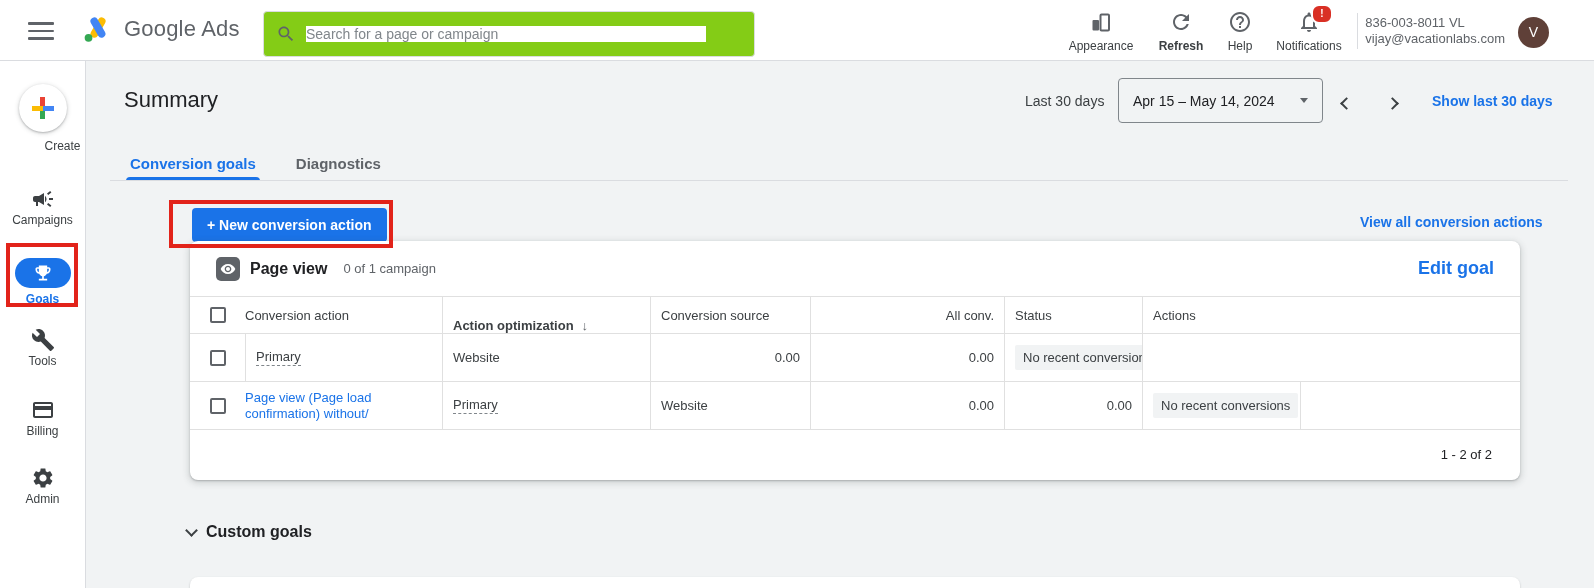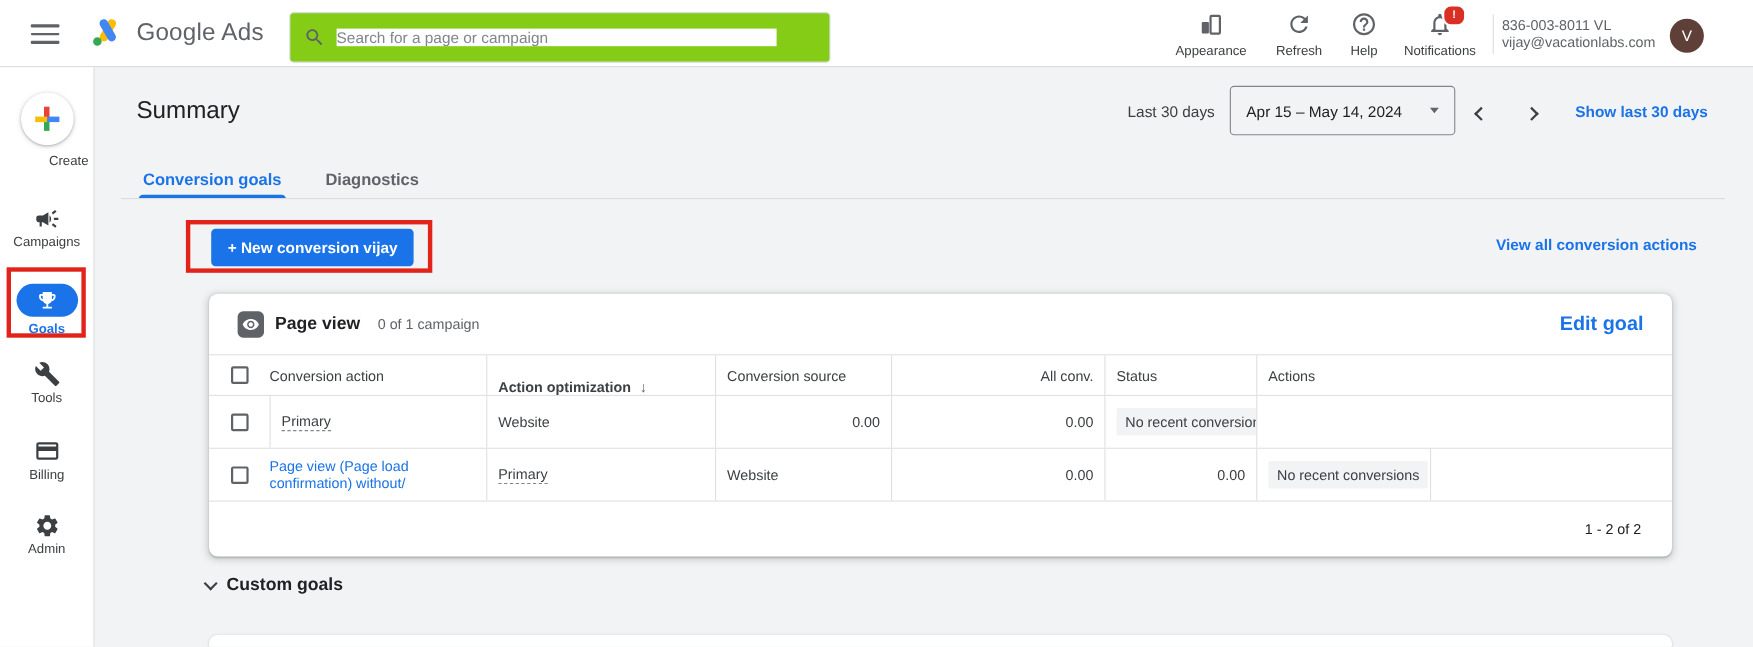--- a/index.html
+++ b/index.html
@@ -74,21 +74,21 @@
   .tab.active::after { content:""; position:absolute; left:0; right:0; bottom:0; height:4px;
                        background:#1a73e8; border-radius:4px 4px 0 0; }
   .tabs-divider { position:absolute; left:24px; right:26px; top:119px; height:1px; background:#dadce0; }
 
   .new-action-btn { position:absolute; left:106px; top:147px; height:34px; padding:0 15px; background:#1a73e8;
                     color:#fff; font-size:14px; font-weight:bold; border:none; border-radius:4px; cursor:pointer;
                     font-family:"Liberation Sans",sans-serif; }
   .view-all { position:absolute; left:1274px; top:153px; font-size:14px; font-weight:bold; color:#1a73e8; text-decoration:none; }
 
   
-  .card { position:absolute; left:104px; top:206px; width:1330px; height:239px; background:#fff; border-radius:8px;
+  .card { position:absolute; left:104px; top:180px; width:1330px; height:239px; background:#fff; border-radius:8px;
           box-shadow:0 1px 2px rgba(60,64,67,.3),0 2px 6px 2px rgba(60,64,67,.15); }
   .card-head { height:55px; display:flex; align-items:center; padding:0 26px; }
   .goal-icon { width:24px; height:24px; border-radius:5px; background:#5f6368; display:flex; align-items:center;
                justify-content:center; margin-right:10px; }
   .goal-title { font-size:16px; font-weight:bold; color:#202124; }
   .goal-sub { font-size:13px; color:#5f6368; margin-left:16px; }
   .edit-goal { margin-left:auto; font-size:18px; font-weight:bold; color:#1a73e8; text-decoration:none;text-align:right; }
 
   .tbl-row { display:grid; grid-template-columns:55px 197px 208px 160px 194px 138px 158px auto; }
   .tbl-head { height:38px; border-top:1px solid #e0e0e0; border-bottom:1px solid #e0e0e0; font-size:13px; color:#3c4043; }
@@ -148,21 +148,21 @@
   <button class="tb-item" style="left:1063px; width:76px;">
     <span class="tb-icon">
       <svg width="24" height="24" viewBox="0 0 24 24" style="margin:0 auto;">
         <rect x="3.5" y="10" width="6.5" height="10.5" rx="1" fill="#5f6368"></rect>
         <rect x="11.5" y="4.5" width="8.5" height="16" rx="1" fill="none" stroke="#5f6368" stroke-width="2"></rect>
       </svg>
     </span>
     <span class="tb-label">Appearance</span>
   </button>
 
-  <button class="tb-item" style="left:1149px; width:64px;">
+  <button class="tb-item" style="left:1149px; width:64px;font-weight:bold;">
     <span class="tb-icon">
       <svg width="24" height="24" viewBox="0 0 24 24" fill="#5f6368" style="margin:0 auto;">
           <path d="M17.65 6.35C16.2 4.9 14.21 4 12 4c-4.42 0-7.99 3.58-7.99 8s3.57 8 7.99 8c3.73 0 6.84-2.55 7.73-6h-2.08c-.82 2.33-3.04 4-5.65 4-3.31 0-6-2.69-6-6s2.69-6 6-6c1.66 0 3.14.69 4.22 1.78L13 11h7V4l-2.35 2.35z"></path>
         </svg>
     </span>
     <span class="tb-label">Refresh</span>
   </button>
 
   <button class="tb-item" style="left:1217px; width:46px;">
     <span class="tb-icon">
@@ -266,21 +266,21 @@
   <button class="range-prev"><span class="chev chev-left"></span></button>
   <button class="range-next"><span class="chev chev-right"></span></button>
   <a href="#" class="show-last">Show last 30 days</a>
 
   <div class="tabs">
     <button class="tab active">Conversion goals</button>
     <button class="tab">Diagnostics</button>
   </div>
   <div class="tabs-divider"></div>
 
-  <button class="new-action-btn">+ New conversion vijay</button>
+  <button class="new-action-btn">+ New conversion action</button>
   <div class="anno" style="left:83px; top:139px; width:224px; height:48px;"></div>
   <a href="#" class="view-all">View all conversion actions</a>
 
   <section class="card">
     <div class="card-head">
       <span class="goal-icon">
         <svg width="16" height="16" viewBox="0 0 24 24" fill="#ffffff">
             <path d="M12 4.5C7 4.5 2.73 7.61 1 12c1.73 4.39 6 7.5 11 7.5s9.27-3.11 11-7.5c-1.73-4.39-6-7.5-11-7.5zM12 17c-2.76 0-5-2.24-5-5s2.24-5 5-5 5 2.24 5 5-2.24 5-5 5zm0-8c-1.66 0-3 1.34-3 3s1.34 3 3 3 3-1.34 3-3-1.34-3-3-3z"></path>
           </svg>
       </span>

